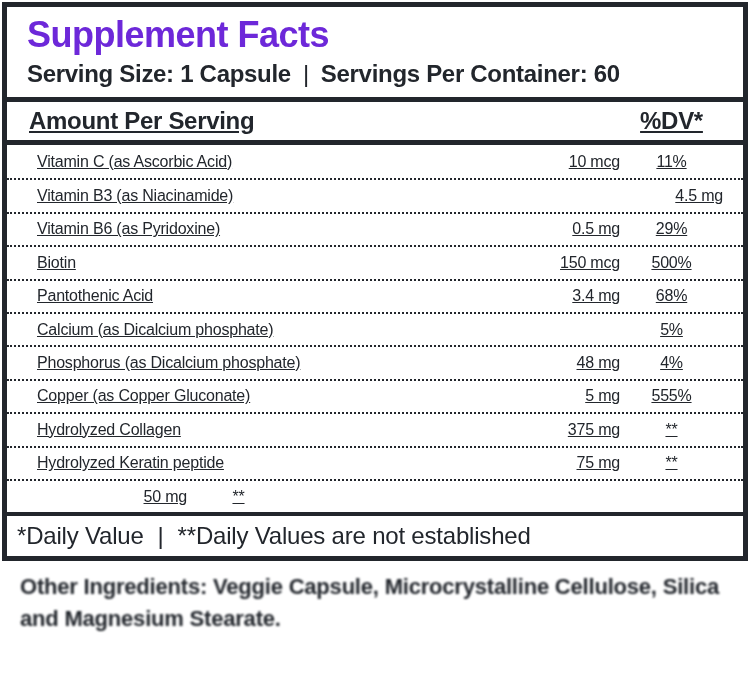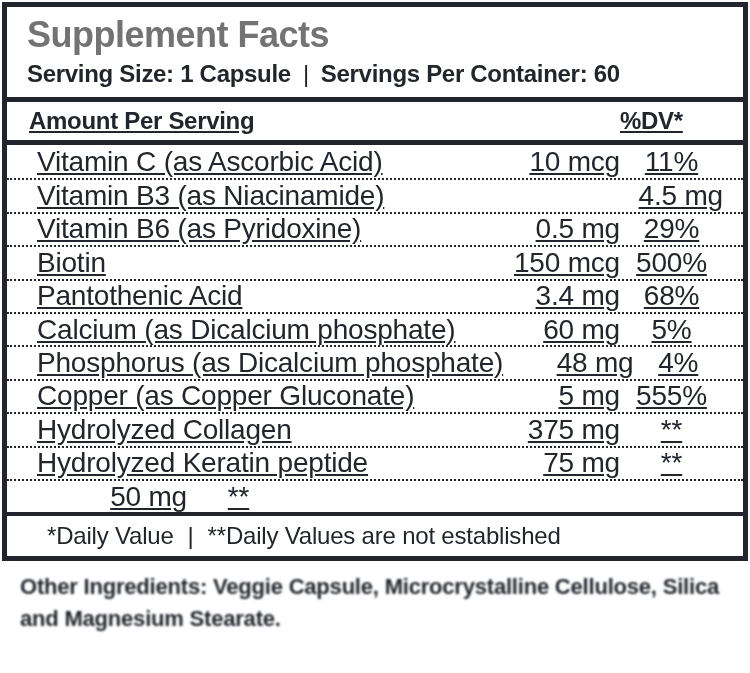--- a/index.html
+++ b/index.html
@@ -18,21 +18,21 @@
     border: 5px solid #22262c;
     background: #ffffff;
   }
 
   .title-block { padding: 6px 20px 6px 20px; }
   .panel-title {
     font-size: 36px;
     font-weight: bold;
     letter-spacing: -0.5px;
     line-height: 44px;
-    color: #737373;
+    color: #6d28d9;
   }
   .serving-line {
     font-size: 24px;
     font-weight: bold;
     letter-spacing: -0.3px;
     line-height: 34px;
     display: flex;
     align-items: flex-end;
   }
   .serving-line .pipe { margin: 0 12px; font-weight: normal; }
@@ -42,39 +42,39 @@
   .divider.d4 { height: 4px; }
 
   .row {
     display: flex;
     align-items: center;
     padding: 0 20px 0 22px;
     text-decoration: underline;
   }
   .col-header { height: 38px; font-size: 24px; font-weight: bold; letter-spacing: -0.3px; }
   .col-header .hdr-amount { flex: 1; text-align: left; }
-  .col-header .hdr-dv { width: 103px; text-align: left; }
+  .col-header .hdr-dv { width: 103px; text-align: center; }
 
   .nutrient-row {
     height: 33.4px;
-    font-size: 28px;
+    font-size: 16px;
     font-weight: normal;
     letter-spacing: -0.2px;
     padding-left: 30px;
   }
   .nutrient-row + .nutrient-row { border-top: 2px dotted #22262c; }
   .n-name { flex: 1; text-align: left; white-space: nowrap; }
   .n-amt { width: 150px; text-align: right; white-space: nowrap; }
   .n-dv { width: 103px; text-align: center; white-space: nowrap; }
 
   .footnote-row {
     height: 40px;
     display: flex;
     align-items: center;
-    padding: 0 20px 0 40px;
+    padding: 0 20px 0 10px;
     font-size: 24px;
     letter-spacing: -0.2px;
   }
   .footnote-row .pipe { margin: 0 14px; }
 
   .other-ingredients {
     margin: 10px 20px 0 20px;
     width: 700px;
     font-size: 22px;
     font-weight: bold;
@@ -134,21 +134,20 @@
       </div>
 
       <div class="row nutrient-row">
         <span class="n-name">Pantothenic Acid</span>
         <span class="n-amt">3.4 mg</span>
         <span class="n-dv">68%</span>
       </div>
 
       <div class="row nutrient-row">
         <span class="n-name">Calcium (as Dicalcium phosphate)</span>
-        <span class="n-amt">60 mg</span>
         <span class="n-dv">5%</span>
       </div>
 
       <div class="row nutrient-row">
         <span class="n-name">Phosphorus (as Dicalcium phosphate)</span>
         <span class="n-amt">48 mg</span>
         <span class="n-dv">4%</span>
       </div>
 
 

